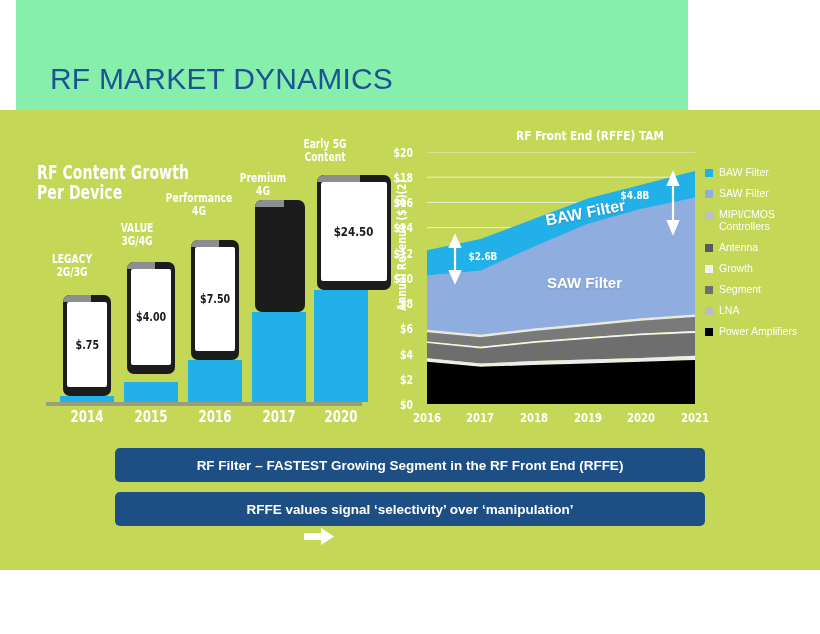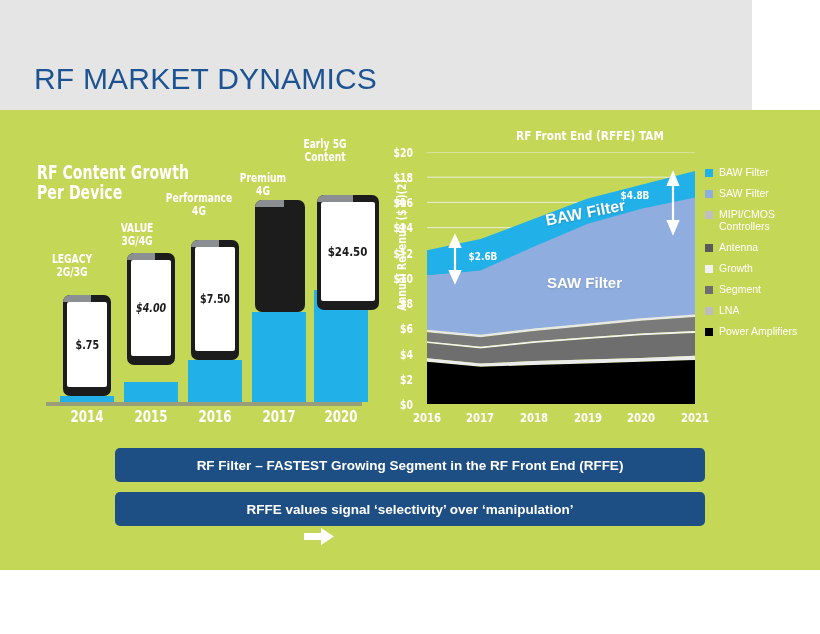--- a/index.html
+++ b/index.html
@@ -4,21 +4,21 @@
 <style>
   html,body{margin:0;padding:0;background:#ffffff;}
   body{
     width:820px;height:634px;position:relative;overflow:hidden;
     font-family:"Liberation Sans", sans-serif;
     -webkit-font-smoothing:antialiased;
   }
   .slide{position:absolute;inset:0;background:#ffffff;}
 
   
-  .title-bar{position:absolute;left:0;top:0;width:752px;height:110px;background:#e5e5e5;}
+  .title-bar{position:absolute;left:16px;top:0;width:672px;height:110px;background:#86efac;}
   .slide-title{
     position:absolute;left:34px;top:62px;
     font-size:30px;letter-spacing:.2px;color:#1c5493;
     font-family:"Liberation Sans", sans-serif;font-weight:400;
     white-space:nowrap;
   }
 
   
   .green-panel{
     position:absolute;left:0;top:110px;width:820px;height:460px;
@@ -169,21 +169,21 @@
         <span class="price" style="font-size:12px;">$.75</span>
       </div>
     </div>
     <div class="xyear" style="left:22px;">2014</div>
 
     <div class="cat-label" style="left:65px;top:92px;">
       <div>VALUE</div>
       <div>3G/4G</div>
     </div>
     <div class="bluebar" style="left:94px;height:20px;top:252px;bottom:auto;"></div>
-    <div class="phone" style="left:97px;top:123px;width:48px;height:112px;font-style:italic;">
+    <div class="phone" style="left:97px;top:132px;width:48px;height:112px;">
       <div class="edge"></div>
       <div class="screen">
         <span class="price" style="font-size:12px;">$4.00</span>
       </div>
     </div>
     <div class="xyear" style="left:86px;">2015</div>
 
     <div class="cat-label" style="left:127px;top:62px;">
       <div>Performance</div>
       <div>4G</div>
@@ -211,21 +211,21 @@
       <svg width="30" height="17" viewBox="0 0 30 17">
         <polygon points="0,5 17,5 17,0 30,8.5 17,17 17,12 0,12" fill="#ffffff"></polygon>
       </svg>
     </div>
 
     <div class="cat-label" style="left:253px;top:8px;">
       <div>Early 5G</div>
       <div>Content</div>
     </div>
     <div class="bluebar" style="left:284px;height:112px;top:160px;bottom:auto;"></div>
-    <div class="phone" style="left:287px;top:45px;width:62px;height:115px;margin-top:20px;">
+    <div class="phone" style="left:287px;top:45px;width:74px;height:115px;">
       <div class="edge"></div>
       <div class="screen">
         <span class="price" style="font-size:13px;">$24.50</span>
       </div>
     </div>
     <div class="xyear" style="left:276px;">2020</div>
   </div>
 
   <div class="rchart">
     <div class="rchart-title">RF Front End (RFFE) TAM</div>

